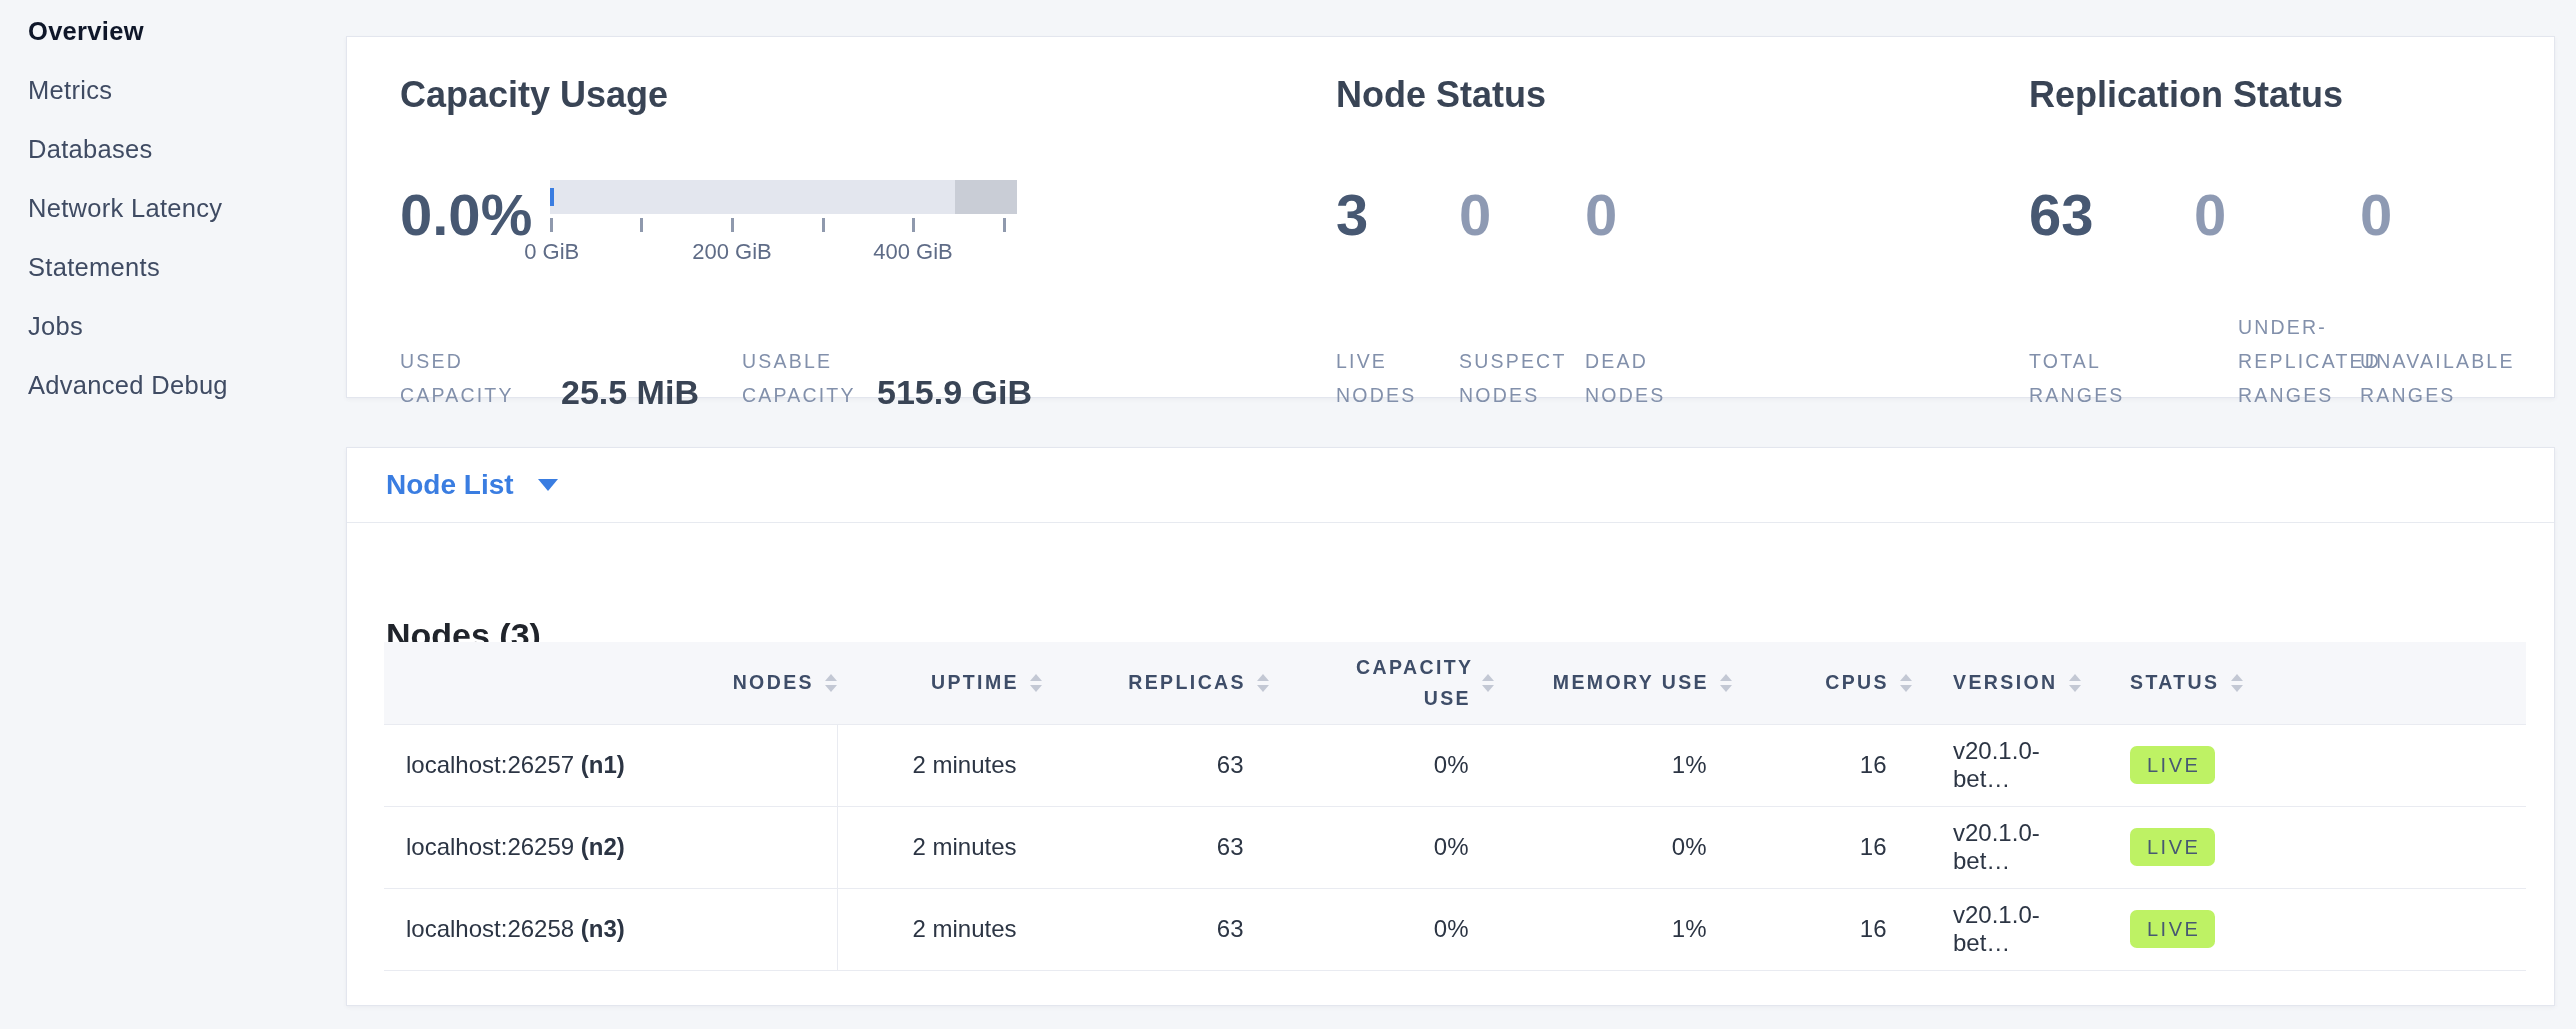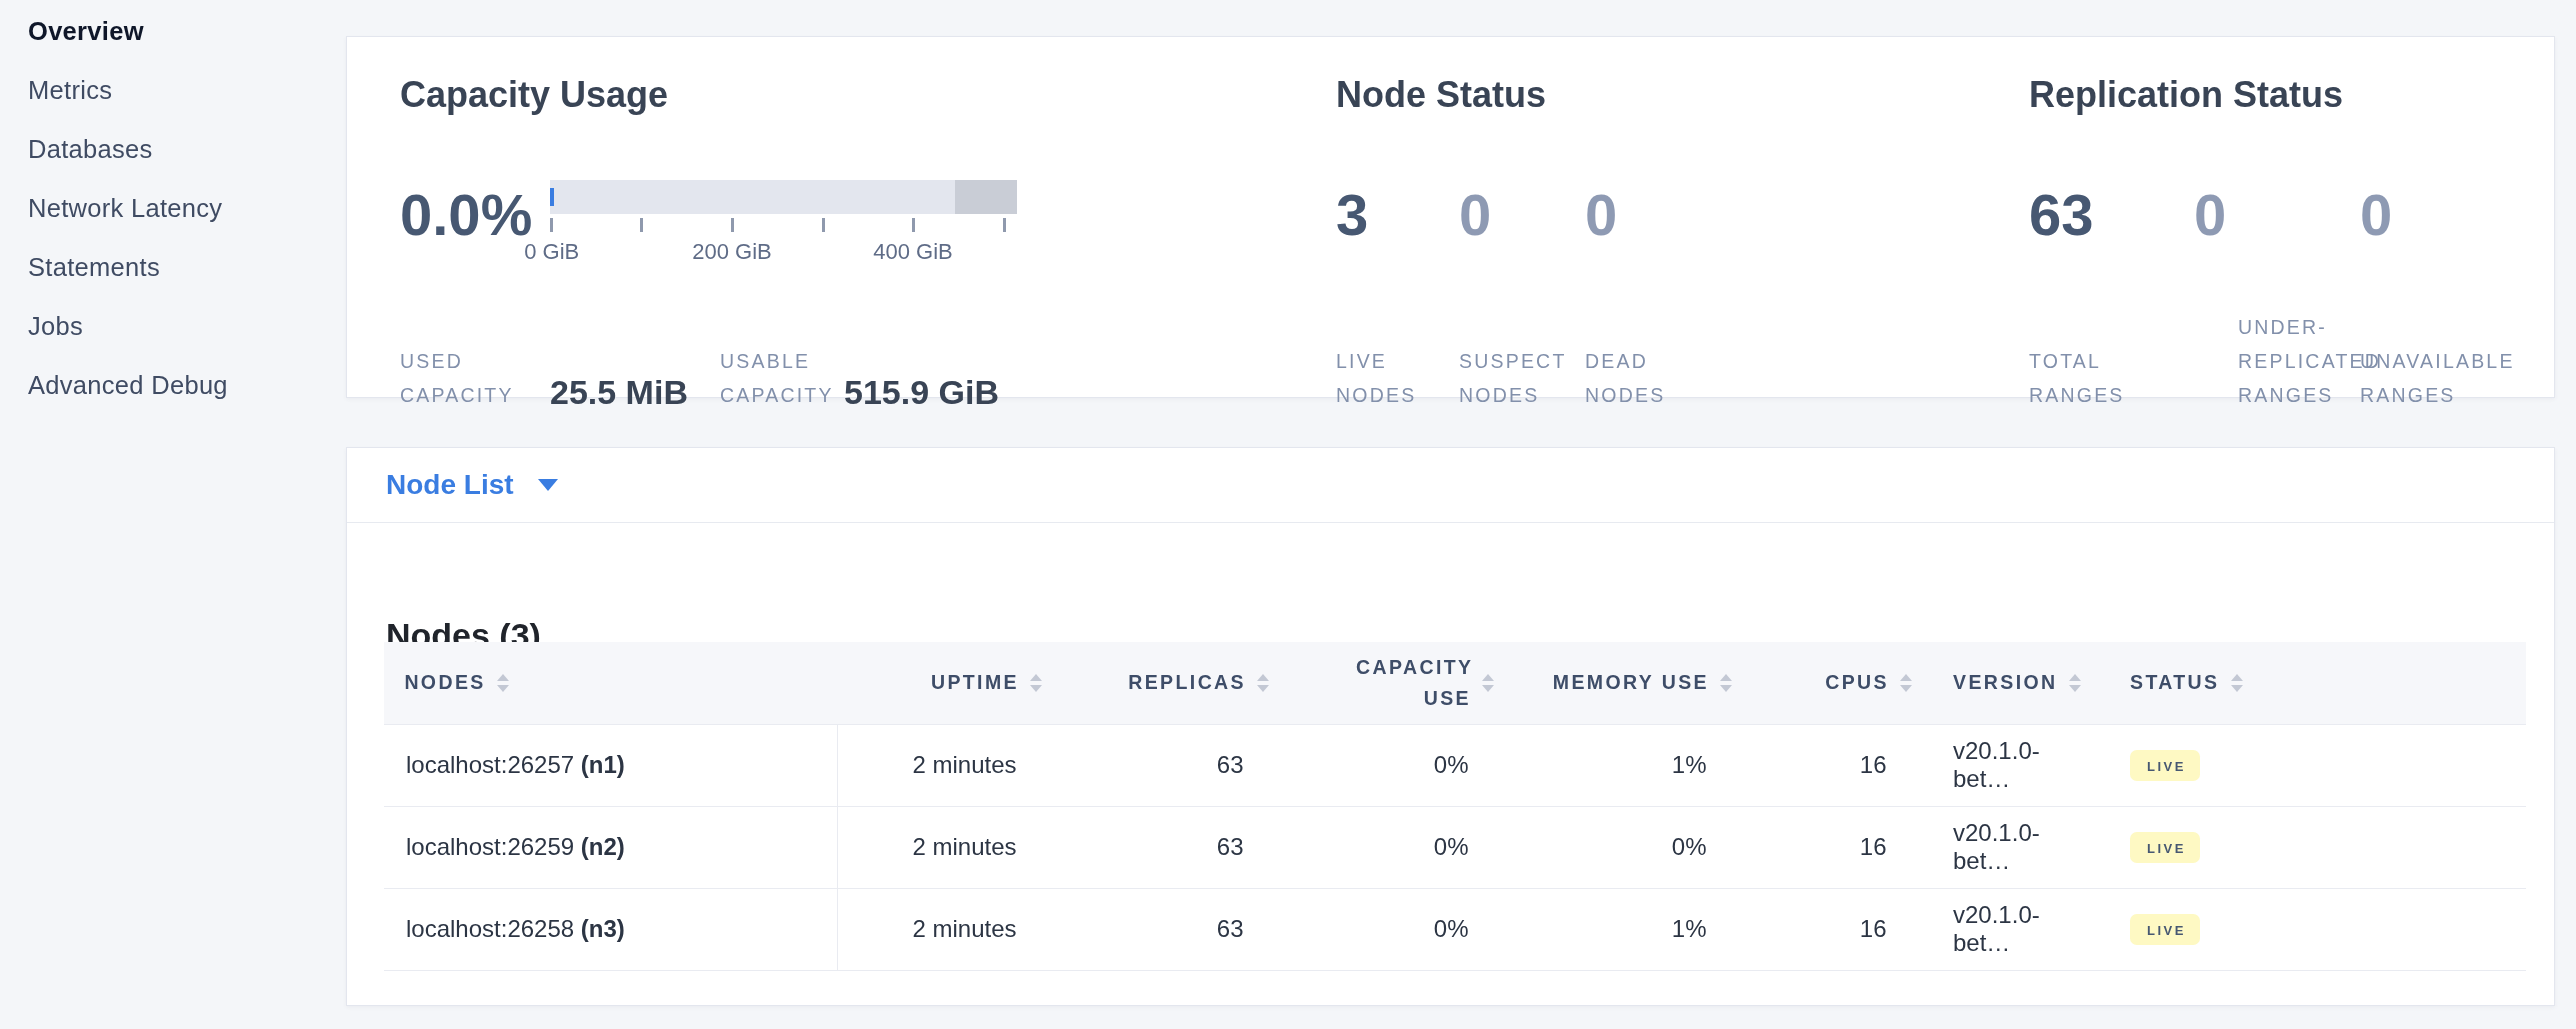--- a/index.html
+++ b/index.html
@@ -49,21 +49,21 @@
   .bar-used { position:absolute; left:0; top:7.6px; width:4.2px; height:18.7px; background:#3a7de1; }
   .ticks { position:relative; height:18.7px; margin-top:4.2px; }
   .tick { position:absolute; top:0; width:2.5px; height:13.6px; background:#8f99ad; }
   .tick:nth-child(1){left:0;} .tick:nth-child(2){left:90px;} .tick:nth-child(3){left:181px;}
   .tick:nth-child(4){left:272px;} .tick:nth-child(5){left:362px;} .tick:nth-child(6){left:453px;}
   .axis-labels { position:relative; height:29px; }
   .axis-label { position:absolute; top:1.7px; transform:translateX(-50%); font-size:22px; color:#5f6c87; white-space:nowrap; }
   .axis-label:nth-child(1){left:1.7px;} .axis-label:nth-child(2){left:182px;} .axis-label:nth-child(3){left:363px;}
 
   
-  .stats-flex { position:absolute; top:265px; left:0; height:110px; display:flex; align-items:flex-end; }
+  .stats-flex { position:absolute; top:265px; left:0; height:110px; display:flex; align-items:flex-end;gap:11px; }
   .stat-label {
     font-size:19.5px; letter-spacing:2.2px; color:#8290ab; line-height:34px; font-weight:500;
   }
   .stat-value { font-size:34px; font-weight:700; color:#394455; white-space:nowrap; line-height:39px; }
   .cap-stats .stat-label.l1 { width:150px; }
   .cap-stats .stat-value.v1 { width:170px; }
   .cap-stats .stat-label.l2 { width:124px; }
 
   .stats-numbers { position:absolute; top:134px; left:0; display:flex; }
   .stats-labels  { position:absolute; top:265px; left:0; height:110px; display:flex; align-items:flex-end; }
@@ -89,37 +89,37 @@
   .caret-down { width:0; height:0; border-left:10.2px solid transparent; border-right:10.2px solid transparent; border-top:12.7px solid #3a7de1; }
 
   .nodes-heading { position:absolute; left:39px; top:124px; font-size:34px; font-weight:600; color:#20242b;margin-top:44px; }
 
   .nodes-table { position:absolute; left:37px; top:194px; width:2141px; border-collapse:collapse; table-layout:fixed; }
   .nodes-table thead tr { height:82px; background:#f6f7fa; }
   .nodes-table tbody tr { height:82px; }
   .nodes-table th { font-size:19.5px; font-weight:700; letter-spacing:2.4px; color:#3e4d68; border-bottom:1.7px solid #e9ebf1; }
   .th-inner { display:flex; align-items:center; gap:11px; }
   .th-right .th-inner { justify-content:flex-end; }
-  .th-first .th-inner { padding-left:20.4px; justify-content:flex-start; }
+  .th-first .th-inner { padding-left:20.4px; justify-content:flex-end; }
   .th-left .th-inner { padding-left:41px; justify-content:flex-start; }
   .th-label { text-align:right; }
   .th-first .th-label, .th-left .th-label { text-align:left; }
   .th-wrap .th-label { display:block; max-width:115px; line-height:31px; }
   .sort-icon { display:flex; flex-direction:column; gap:4.2px; flex:0 0 auto; }
   .sort-icon .up   { width:0; height:0; border-left:6px solid transparent; border-right:6px solid transparent; border-bottom:7.6px solid #c3c8d4; }
   .sort-icon .down { width:0; height:0; border-left:6px solid transparent; border-right:6px solid transparent; border-top:7.6px solid #c3c8d4; }
 
   .nodes-table td { font-size:24px; color:#2c3544; border-bottom:1.7px solid #e9ebf1; vertical-align:middle; }
   td.cell-first { padding-left:22px; border-right:1.7px solid #e9ebf1; }
   td.cell-num { text-align:right; padding-right:25.5px; }
   td.cell-left { padding-left:41px; }
   .node-id { font-weight:700; }
   .status-badge {
-    display:inline-block; background:#fef9c3; color:#475872; border-radius:6.8px;
-    font-size:13px; font-weight:700; letter-spacing:2.5px; padding:9.3px 14.4px 8.5px 17px; line-height:1;
+    display:inline-block; background:#bef264; color:#475872; border-radius:6.8px;
+    font-size:20px; font-weight:400; letter-spacing:2.5px; padding:9.3px 14.4px 8.5px 17px; line-height:1;
   }
 </style>
 </head>
 <body>
 
 <nav class="sidebar">
   <div class="nav-item active">Overview</div>
   <div class="nav-item">Metrics</div>
   <div class="nav-item">Databases</div>
   <div class="nav-item">Network Latency</div>

